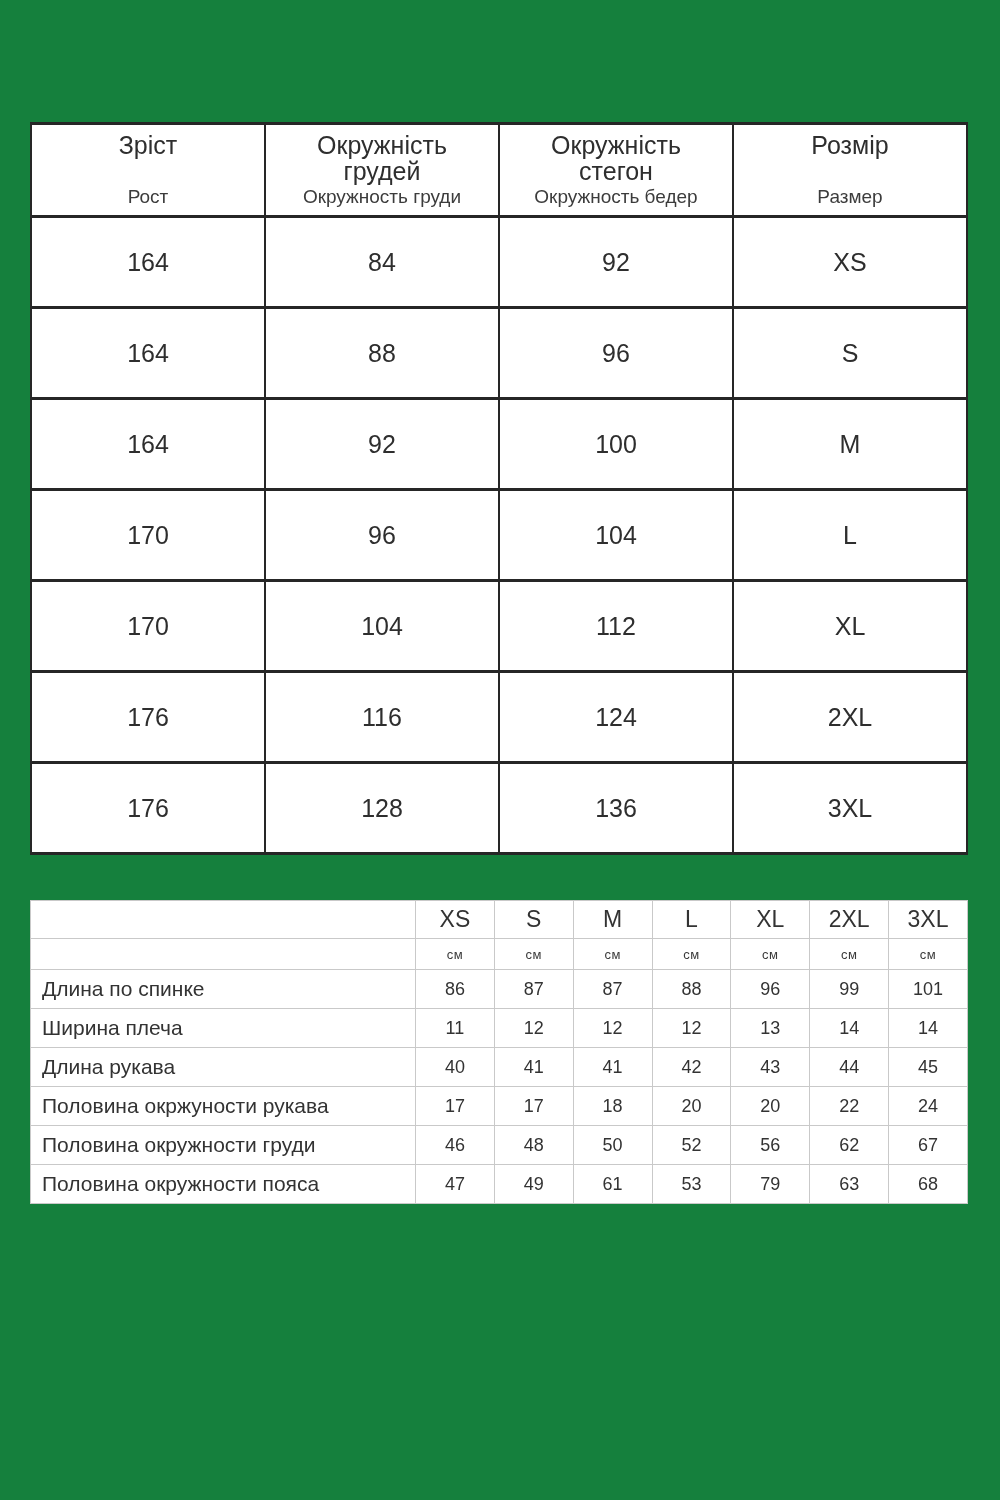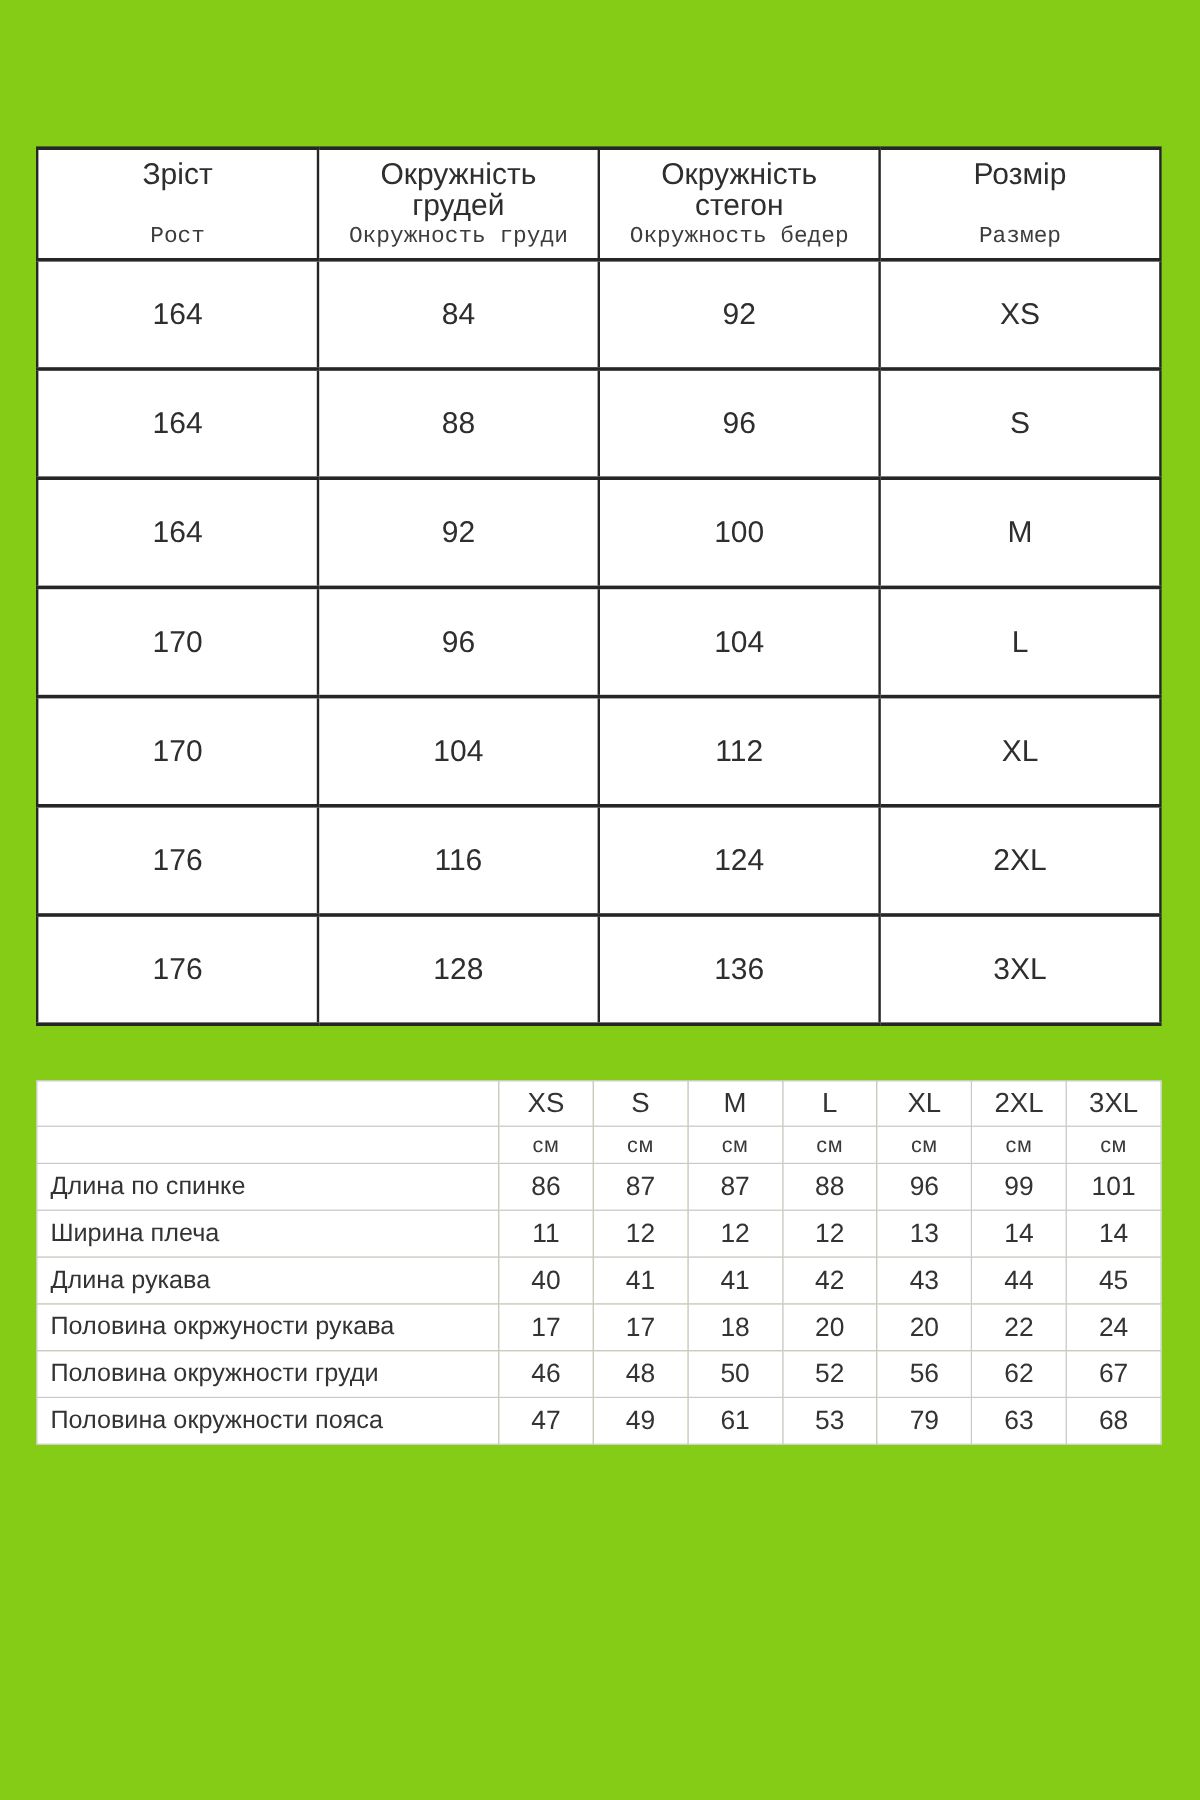--- a/index.html
+++ b/index.html
@@ -1,57 +1,57 @@
 <!DOCTYPE html>
 <html><head>
 <meta charset="utf-8">
 <style>
   html,body { margin:0; padding:0; }
   body {
     width:1000px; height:1500px; background:#ffffff;
     font-family:"Liberation Sans", sans-serif; color:#2b2b2b;
   }
-  .page { position:relative; width:1000px; height:1500px; background:#84cc16; overflow:hidden; }
+  .page { position:relative; width:1000px; height:1500px; background:#15803d; overflow:hidden; }
 
   
   table.t1 {
     position:absolute; left:30px; top:122px; width:938px;
     border-collapse:collapse; table-layout:fixed;
     border:2px solid #262626;
   }
   table.t1 th, table.t1 td {
     border-left:2px solid #262626; border-right:2px solid #262626;
     border-top:3px solid #262626; border-bottom:3px solid #262626;
     text-align:center; vertical-align:middle;
     background:#ffffff;
   }
   table.t1 th { height:88px; font-weight:normal; padding:0; }
   table.t1 td { height:86px; font-size:25px; color:#2e2e2e;text-align:center; }
   .hwrap {
     display:flex; flex-direction:column; justify-content:space-between;
     height:76px; padding:7px 2px 7px 2px;
   }
   .hl-uk { font-size:25px; line-height:1.04; color:#2e2e2e; white-space:pre-line; }
-  .hl-ru { font-size:19px; color:#3c3c3c;font-family:Liberation Mono, monospace; }
+  .hl-ru { font-size:19px; color:#3c3c3c; }
 
   
   table.t2 {
     position:absolute; left:30px; top:900px; width:938px;
     border-collapse:collapse; table-layout:fixed;
     color:#333333;
   }
   table.t2 th, table.t2 td {
     border:1px solid #c9c9c9; background:#ffffff;
     vertical-align:middle; padding:0;
   }
   table.t2 col.lblcol { width:385px; }
   table.t2 th.size-h { height:37px; font-size:23px; font-weight:normal; text-align:center; }
-  table.t2 td.unit { height:30px; font-size:18px; text-align:center; color:#3a3a3a; letter-spacing:0.5px; }
+  table.t2 td.unit { height:30px; font-size:13px; text-align:center; color:#3a3a3a; letter-spacing:0.5px; }
   table.t2 td.label { height:38px; text-align:left; padding-left:11px; font-size:21px;margin-top:20px; }
-  table.t2 td.val { height:38px; text-align:center; font-size:22px; }
+  table.t2 td.val { height:38px; text-align:center; font-size:18px; }
 </style>
 </head>
 <body>
 
 <div class="page">
 
   <table class="t1">
     <thead>
       <tr id="t1-head-row">
           <th>

